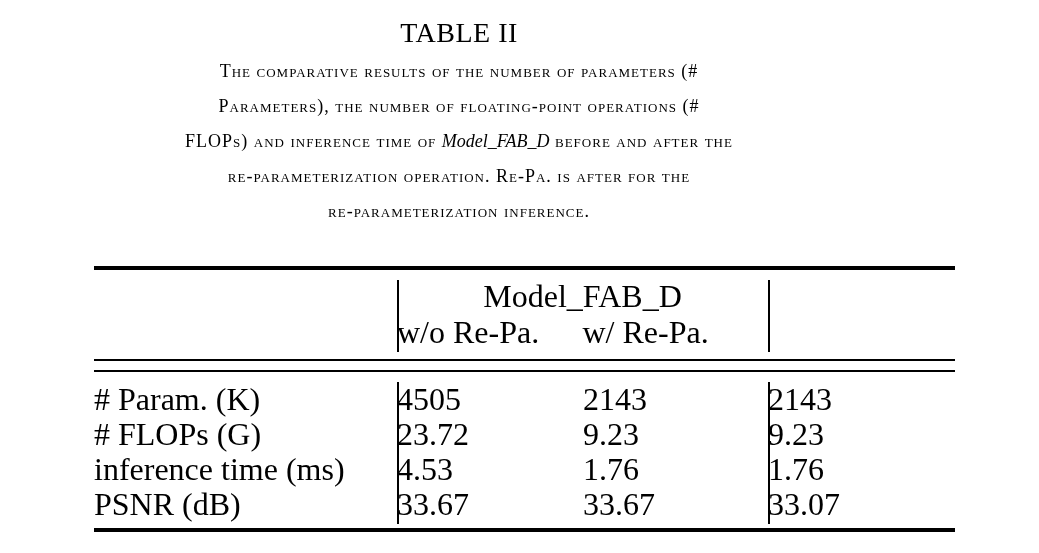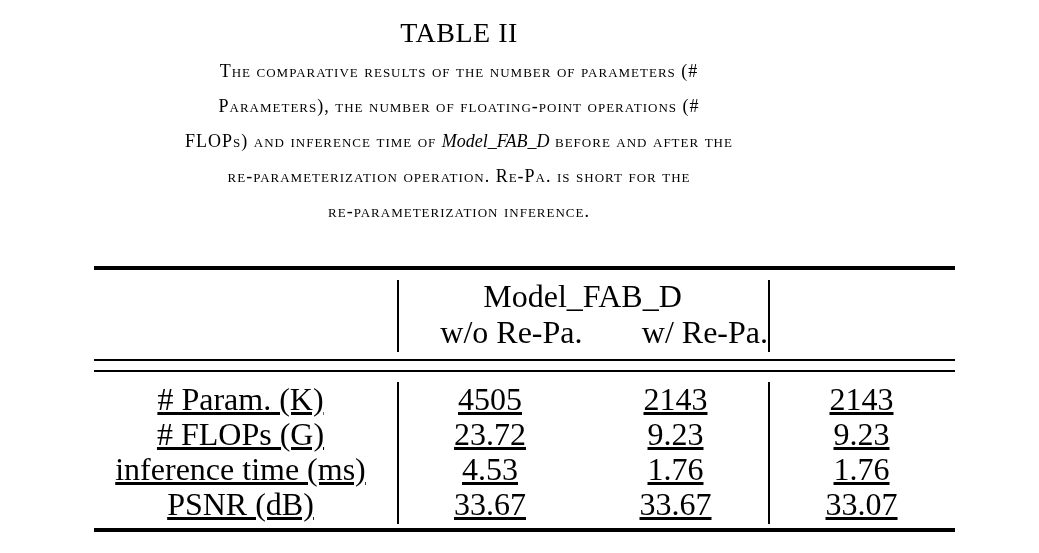--- a/index.html
+++ b/index.html
@@ -51,35 +51,35 @@
   .rule-thick { height: 4px; background: #000000; }
 
   .thead {
     display: grid;
     grid-template-columns: 303px 371px 187px;
     height: 89px;
     padding-top: 8px;
   }
   .hline { line-height: 36px; text-align: center; }
   .sub-row { display: flex; }
-  .sub-row .sub-cell { flex: 1; line-height: 36px; text-align: right; }
+  .sub-row .sub-cell { flex: 1; line-height: 36px; text-align: left; }
 
   .double-rule {
     height: 13px;
     border-top: 2px solid #000000;
     border-bottom: 2px solid #000000;
   }
 
   .tbody {
     display: grid;
     grid-template-columns: 303px 186px 185px 187px;
     grid-auto-rows: 35px;
     padding: 10px 0 6px 0;
   }
-  .cell { line-height: 35px; text-align: center; white-space: nowrap; text-decoration: underline; }
+  .cell { line-height: 35px; white-space: nowrap; }
   .cell.rowlabel { padding-right: 10px; }
 
   .vline {
     position: absolute;
     width: 2px;
     background: #000000;
   }
   .vline.h1 { left: 303px; top: 14px;  height: 72px; }
   .vline.h2 { left: 674px; top: 14px;  height: 72px; }
   .vline.b1 { left: 303px; top: 116px; height: 142px; }
@@ -88,21 +88,21 @@
 </head>
 <body>
 
 <div class="page">
 
   <div class="caption">
     <div class="caption-title">TABLE II</div>
     <div class="caption-line"><span class="sc">The comparative results of the number of parameters (#</span></div>
     <div class="caption-line"><span class="sc">Parameters), the number of floating-point operations (#</span></div>
     <div class="caption-line"><span class="sc">FLOPs) and inference time of </span><span class="sc cap-italic">Model_FAB_D</span><span class="sc"> before and after the</span></div>
-    <div class="caption-line"><span class="sc">re-parameterization operation. Re-Pa. is short for the</span></div>
+    <div class="caption-line"><span class="sc">re-parameterization operation. Re-Pa. is after for the</span></div>
     <div class="caption-line"><span class="sc">re-parameterization inference.</span></div>
   </div>
 
   <div class="rtable">
 
     <div class="rule-thick"></div>
 
     <div class="thead">
       <div class="hline"></div>
       <div>

